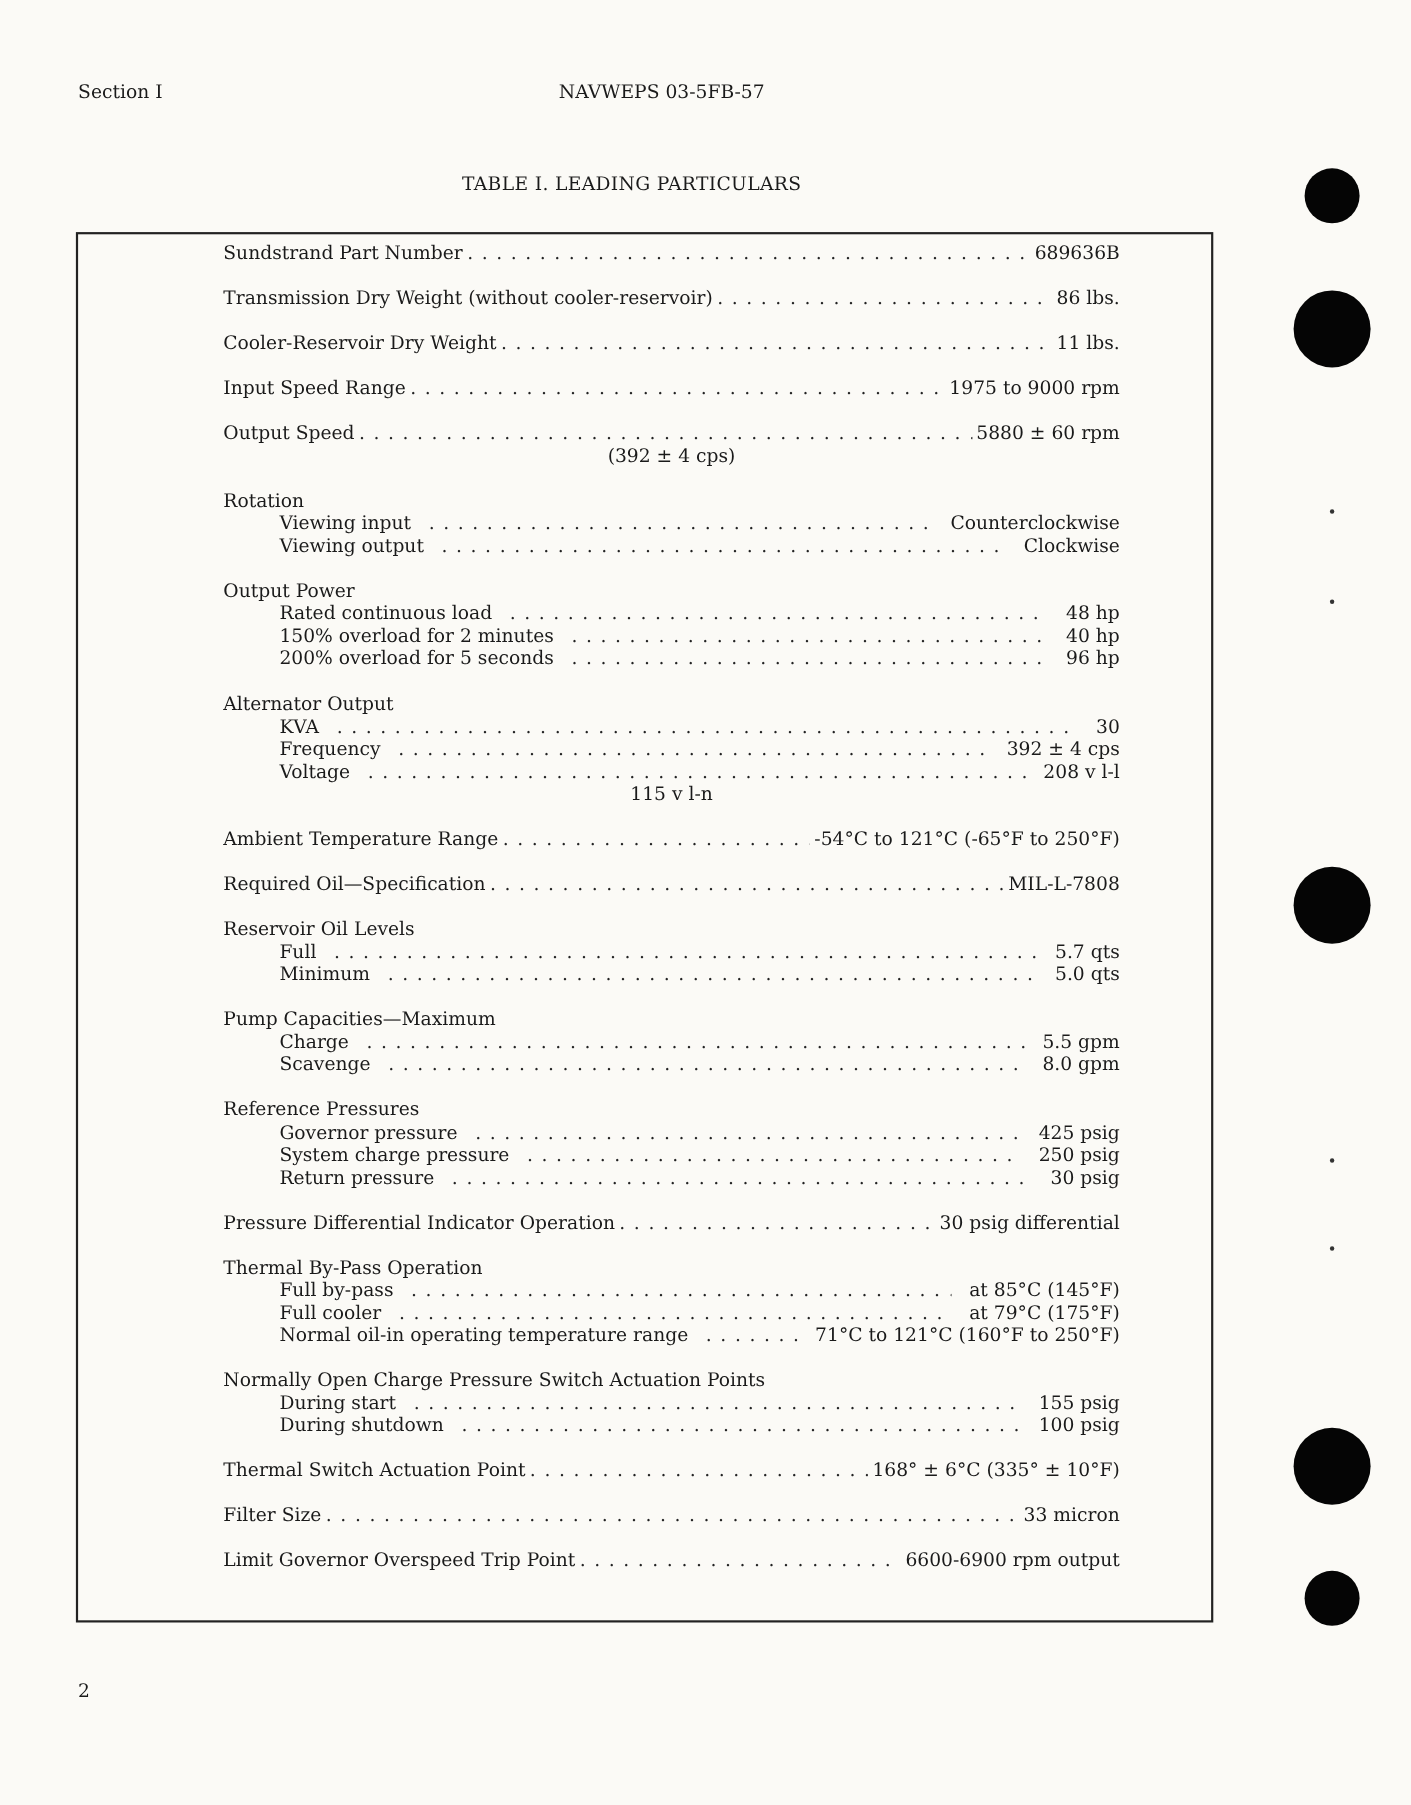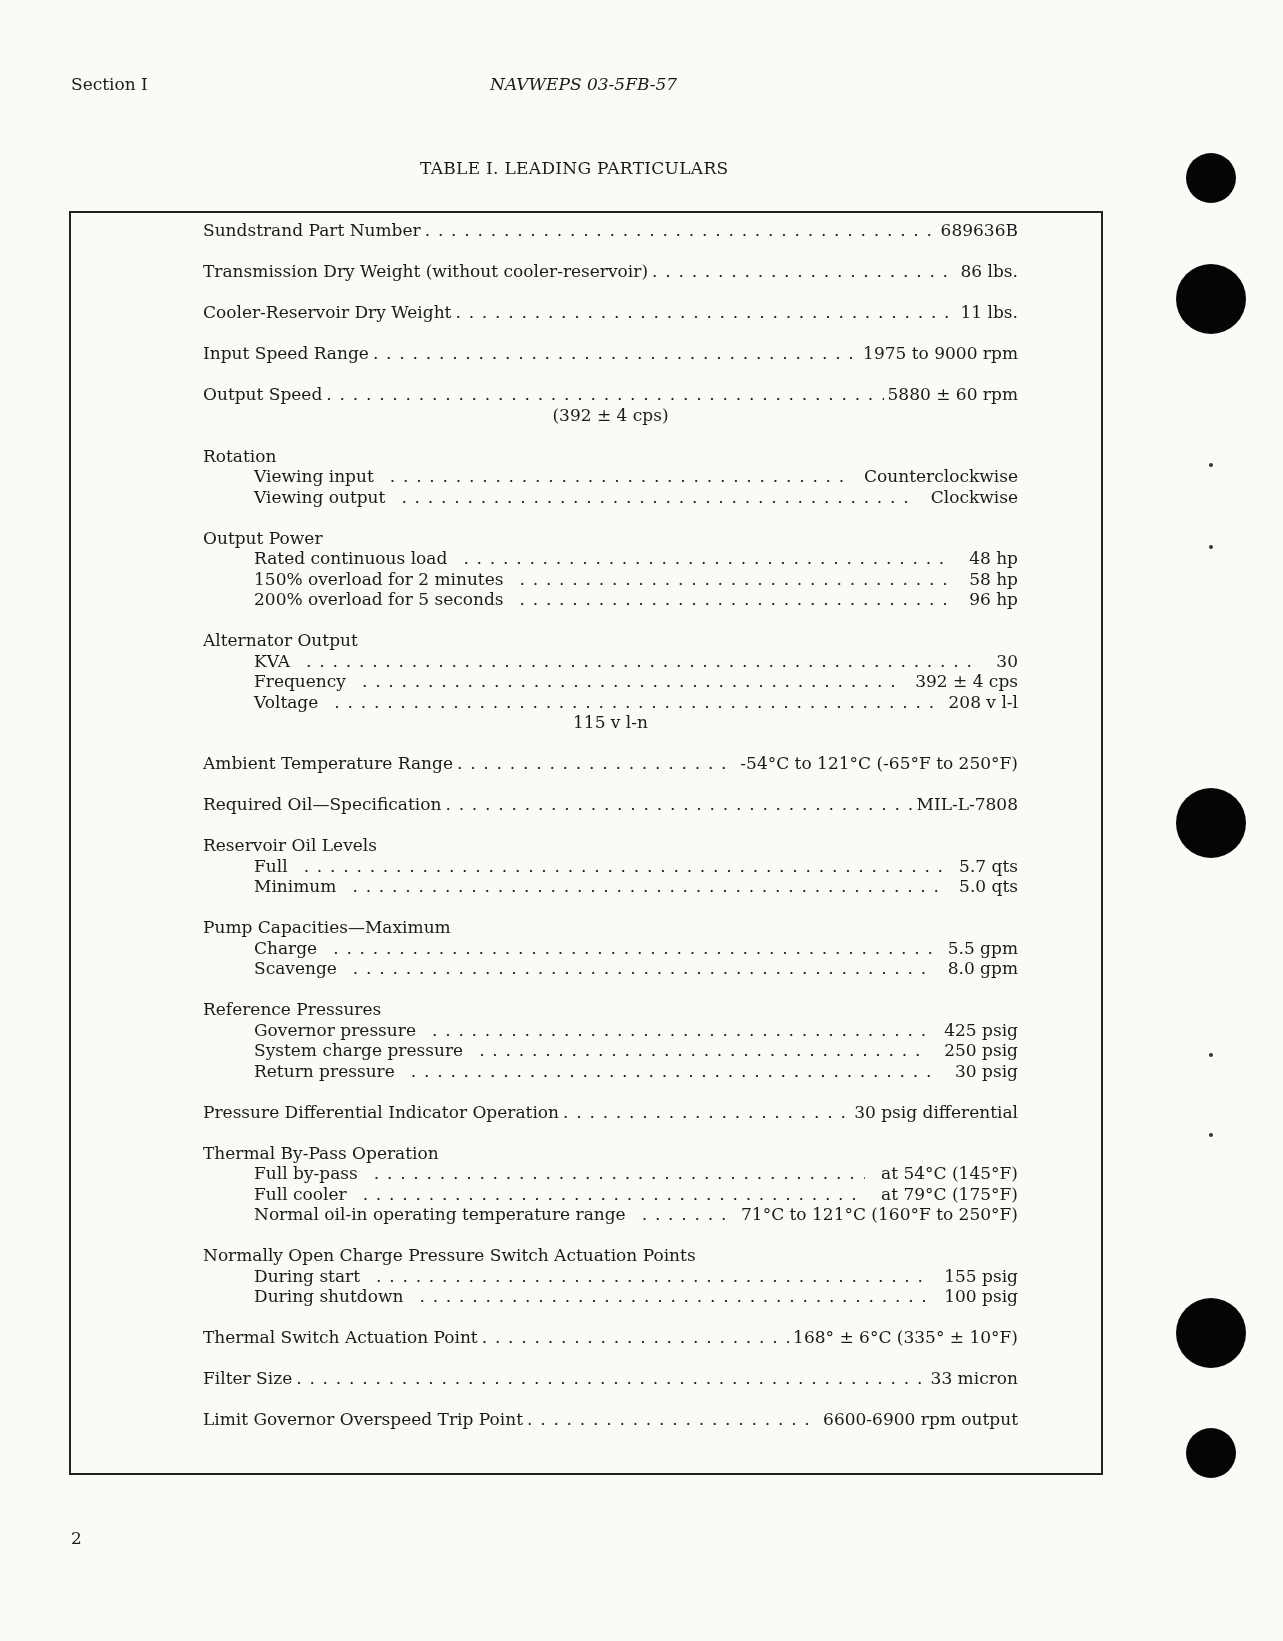--- a/index.html
+++ b/index.html
@@ -1,19 +1,19 @@
 <!DOCTYPE html>
 <html><head>
 <meta charset="utf-8">
 <style>
   html, body { margin:0; padding:0; }
   body { width:1283px; height:1641px; background:#fbfaf6; position:relative; overflow:hidden;
          font-family:"DejaVu Serif", "Liberation Serif", serif; color:#1a1a1a; }
   .hdr-left { position:absolute; left:71px; top:74px; font-size:17px; }
-  .hdr-center { position:absolute; left:490px; top:74px; font-size:17px;font-style:italic; }
+  .hdr-center { position:absolute; left:508px; top:74px; font-size:17px; }
   .title { position:absolute; left:420px; top:158px; font-size:17px; letter-spacing:0.3px; }
   .box { position:absolute; left:69px; top:211px; width:1034px; height:1264px; border:2px solid #222; box-sizing:border-box; }
   .rows { position:absolute; left:180px; top:220px; width:815px; font-size:17px;margin-left:23px; }
   .row { display:flex; align-items:baseline; height:20.5px; white-space:nowrap; }
   .row.sub { padding-left:51px;gap:12px; }
   .row .lbl { flex:none; }
   .row .dots { flex:1; overflow:hidden; margin:0 4px; letter-spacing:4.2px; color:#222; }
   .row .dots::before { content:". . . . . . . . . . . . . . . . . . . . . . . . . . . . . . . . . . . . . . . . . . . . . . . . . . . . . . . . . . . . . . . . . . . . . . . . . . . . . . . . . . . . . . . . . . . ."; letter-spacing:1.2px; }
   .row .val { flex:none; }
   .cont { text-align:center; height:20.5px; }
@@ -84,21 +84,21 @@
       <span class="lbl">Output Power</span>
     </div>
   <div class="row sub">
       <span class="lbl">Rated continuous load</span>
       <span class="dots"></span>
       <span class="val">48 hp</span>
     </div>
   <div class="row sub">
       <span class="lbl">150% overload for 2 minutes</span>
       <span class="dots"></span>
-      <span class="val">58 hp</span>
+      <span class="val">40 hp</span>
     </div>
   <div class="row sub">
       <span class="lbl">200% overload for 5 seconds</span>
       <span class="dots"></span>
       <span class="val">96 hp</span>
     </div>
   <div class="gap"></div>
 
   <div class="row">
       <span class="lbl">Alternator Output</span>
@@ -190,21 +190,21 @@
       <span class="val">30 psig differential</span>
     </div>
   <div class="gap"></div>
 
   <div class="row">
       <span class="lbl">Thermal By-Pass Operation</span>
     </div>
   <div class="row sub">
       <span class="lbl">Full by-pass</span>
       <span class="dots"></span>
-      <span class="val">at 54°C (145°F)</span>
+      <span class="val">at 85°C (145°F)</span>
     </div>
   <div class="row sub">
       <span class="lbl">Full cooler</span>
       <span class="dots"></span>
       <span class="val">at 79°C (175°F)</span>
     </div>
   <div class="row sub">
       <span class="lbl">Normal oil-in operating temperature range</span>
       <span class="dots"></span>
       <span class="val">71°C to 121°C (160°F to 250°F)</span>

